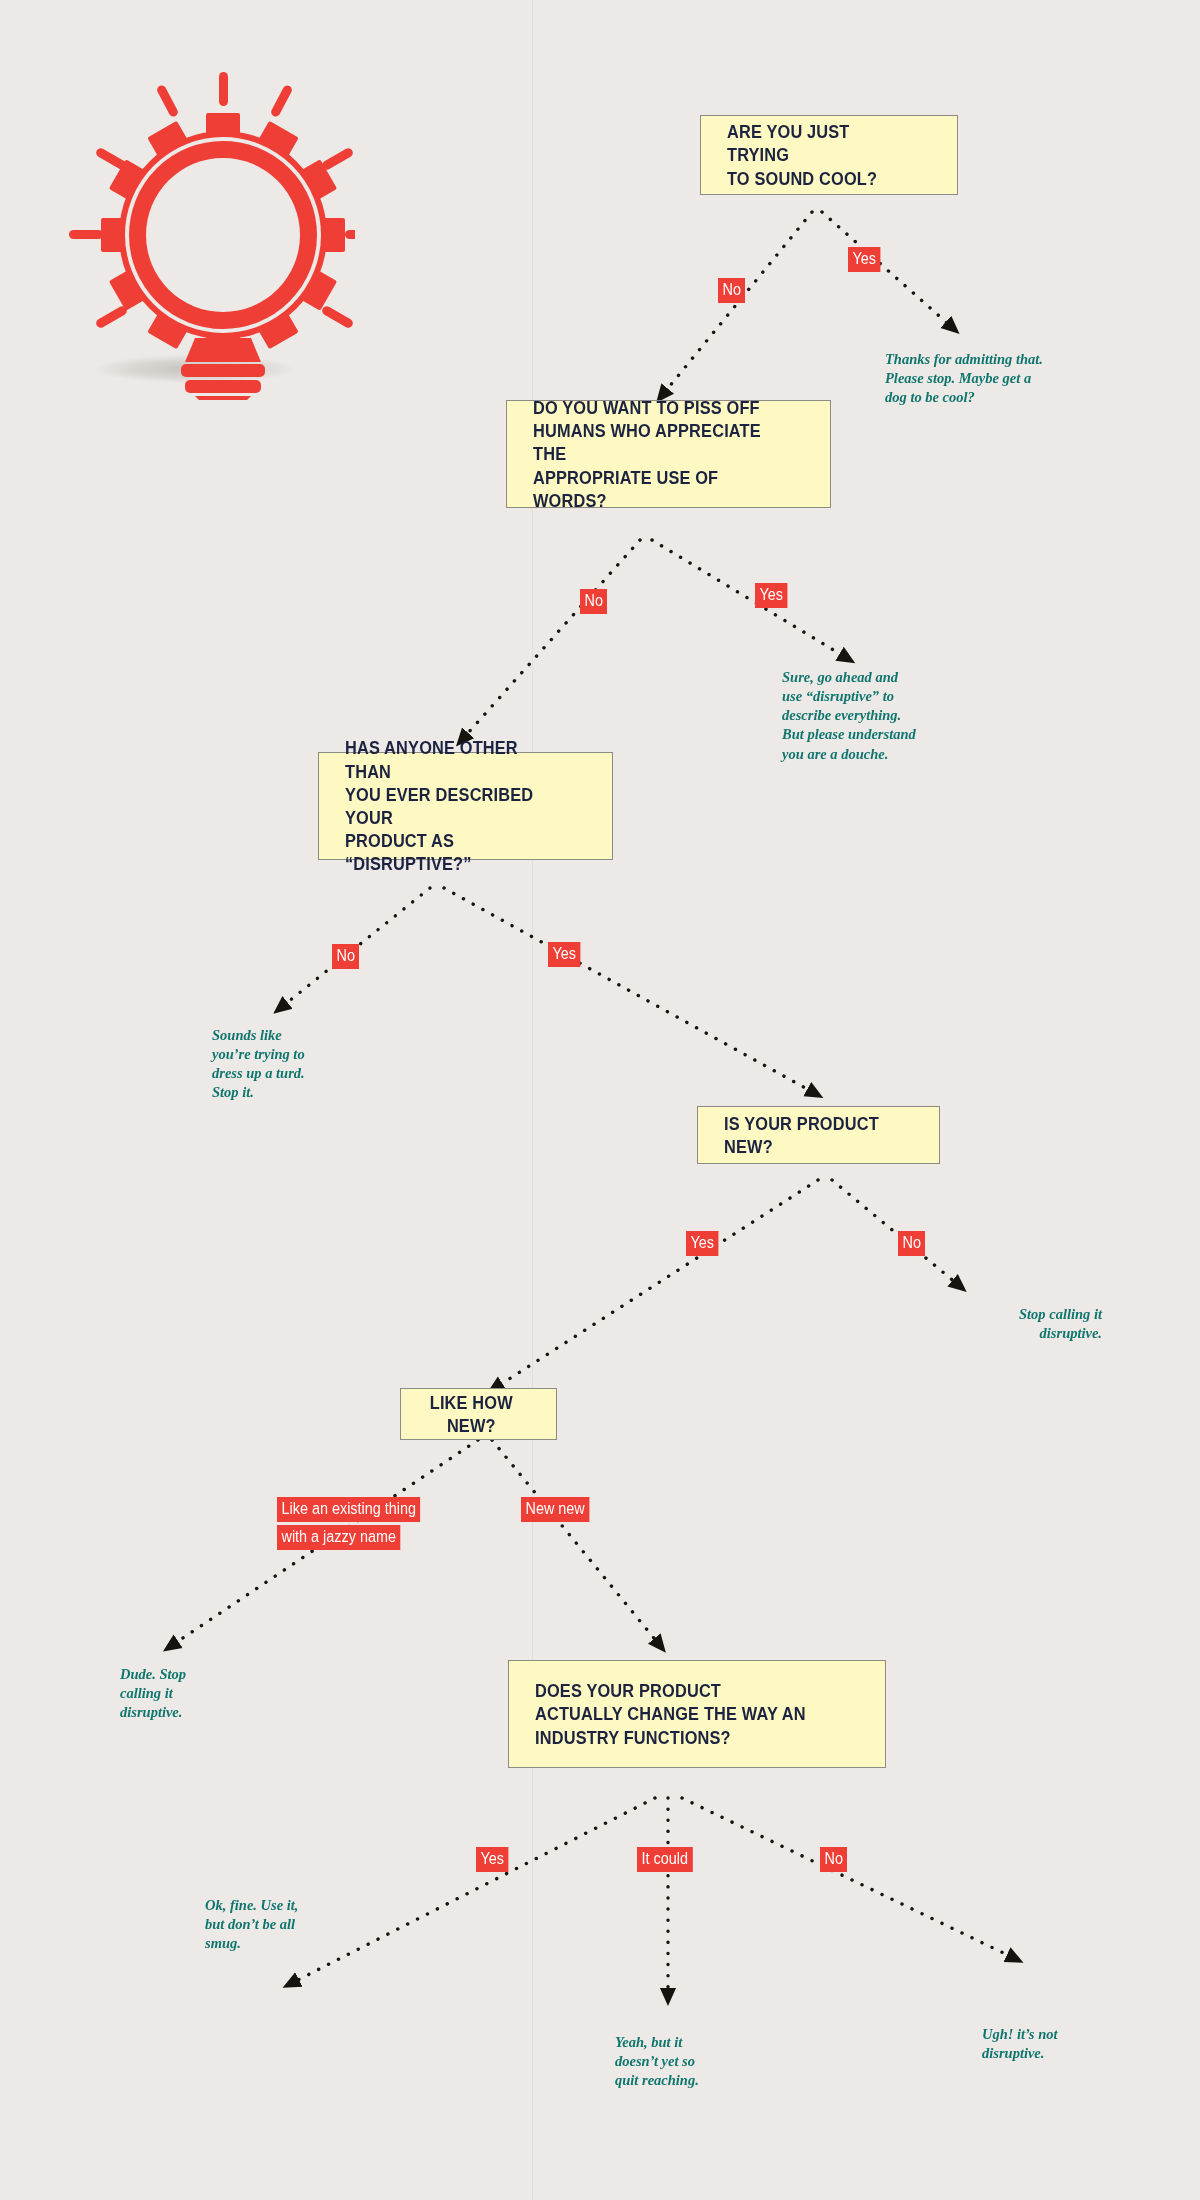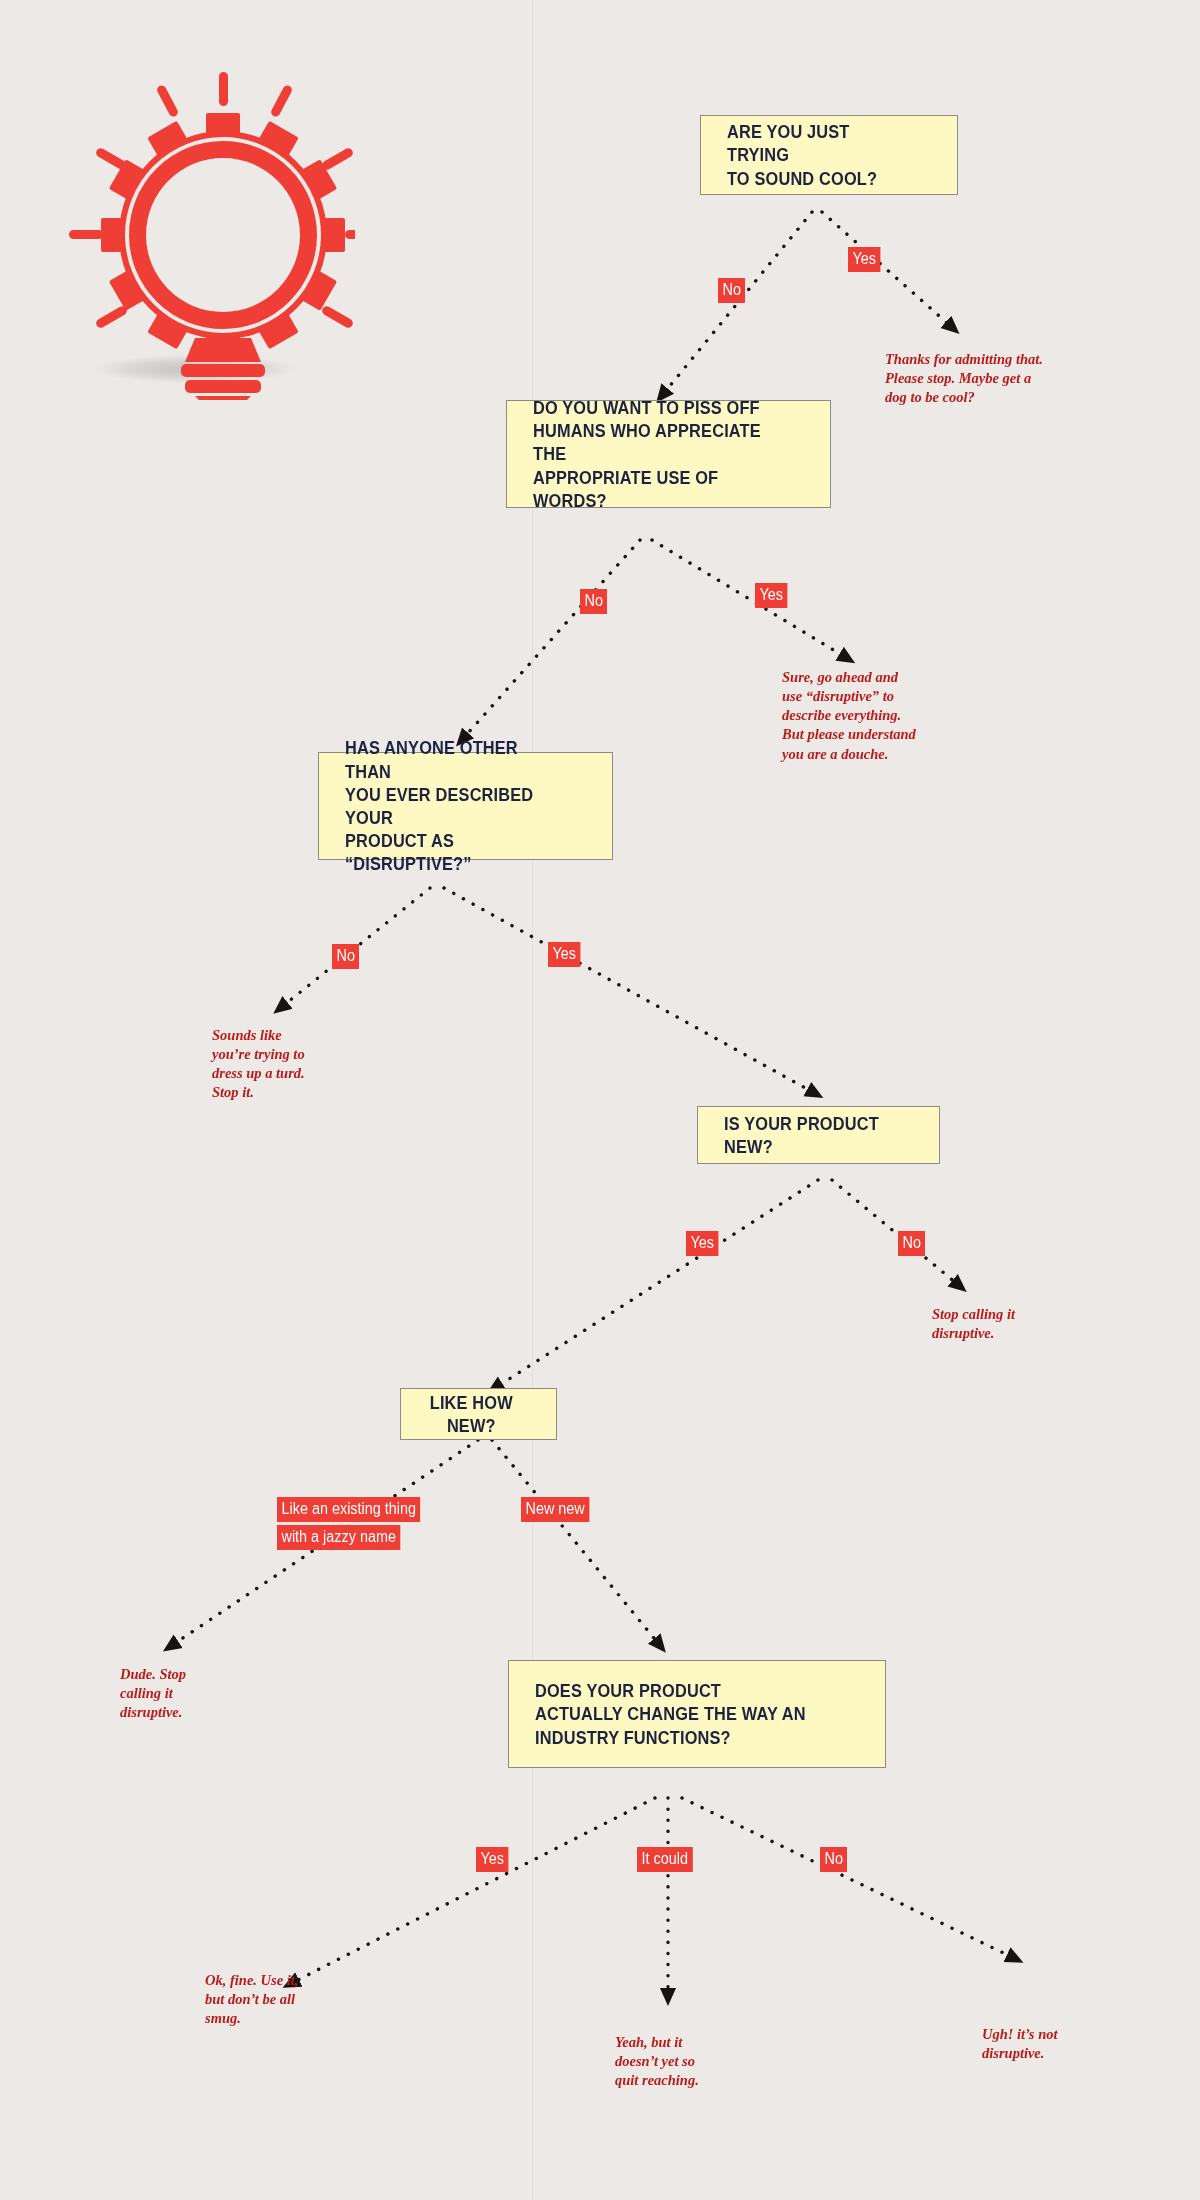--- a/index.html
+++ b/index.html
@@ -56,21 +56,21 @@
     padding:4px 5px 5px 5px;
     white-space:pre;
     transform:scaleX(.9);
     transform-origin:left center;
   }
 
   
   .answer{
     position:absolute;
     z-index:3;
-    color:#b91c1c;
+    color:#0f766e;
     font-family:"Liberation Serif","DejaVu Serif",serif;
     font-style:italic;
     font-weight:700;
     font-size:14.5px;
     line-height:1.32;
     white-space:pre-line;
   }
 
   
   #logo{position:absolute;left:45px;top:50px;width:310px;height:350px;z-index:2;}
@@ -255,28 +255,28 @@
 use “disruptive” to
 describe everything.
 But please understand
 you are a douche.</div>
 
   <div class="answer" style="left:212px;top:1026px;width:160px;">Sounds like
 you’re trying to
 dress up a turd.
 Stop it.</div>
 
-  <div class="answer" style="left:932px;top:1305px;width:170px;">Stop calling it
+  <div class="answer" style="left:932px;top:1305px;width:170px;text-align:right;">Stop calling it
 disruptive.</div>
 
   <div class="answer" style="left:120px;top:1665px;width:150px;">Dude. Stop
 calling it
 disruptive.</div>
 
-  <div class="answer" style="left:205px;top:1971px;width:170px;">Ok, fine. Use it,
+  <div class="answer" style="left:205px;top:1896px;width:170px;">Ok, fine. Use it,
 but don’t be all
 smug.</div>
 
   <div class="answer" style="left:615px;top:2015px;width:160px;margin-top:18px;">Yeah, but it
 doesn’t yet so
 quit reaching.</div>
 
   <div class="answer" style="left:982px;top:1977px;width:160px;margin-top:48px;">Ugh! it’s not
 disruptive.</div>
 

